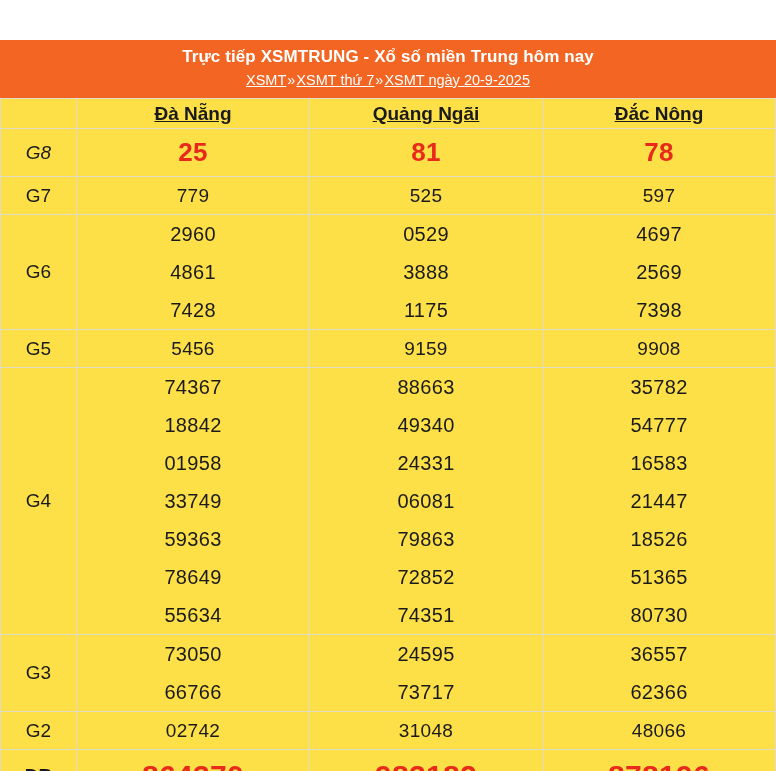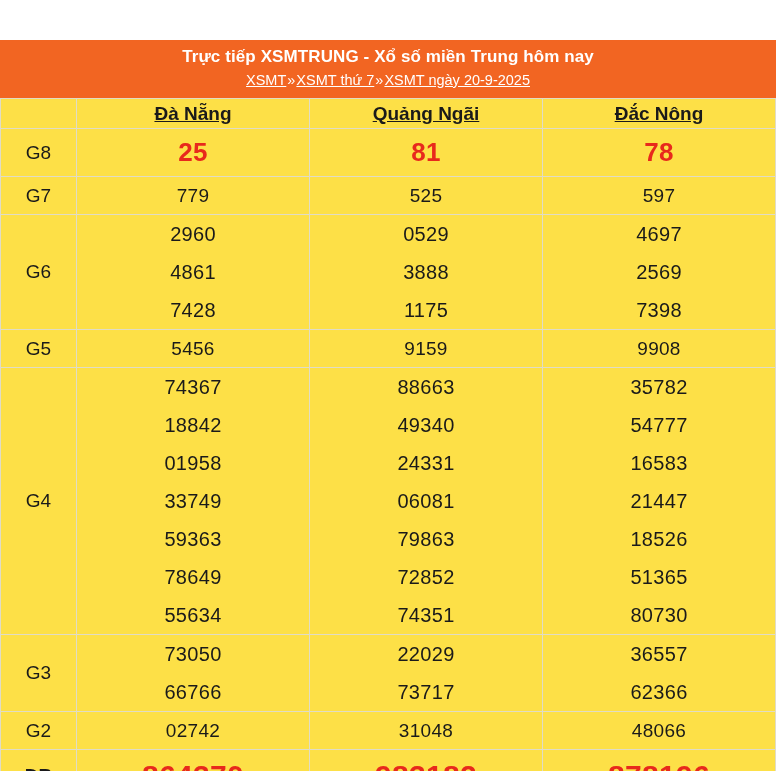--- a/index.html
+++ b/index.html
@@ -73,21 +73,21 @@
     font-weight: normal;
     color: #1a1a1a;
   }
   .row-g8 td.num {
     color: #e8291c;
     font-weight: bold;
     font-size: 26px;
     height: 48px;
     margin-top: 7px;
   }
-  .row-g8 td.label-cell { height: 48px; }
+  .row-g8 td.label-cell { height: 48px; font-style: italic; }
   .row-db td.num {
     color: #e8291c;
     font-weight: bold;
     font-size: 30px;
     height: 52px;
   }
   .row-db td.label-cell {
     height: 52px;
     font-weight: bold;
   }
@@ -218,21 +218,21 @@
         <tr>
           <td class="label-cell">G3</td>
           <td class="num">
             <div class="stack">
               <div>73050</div>
               <div>66766</div>
             </div>
           </td>
           <td class="num">
             <div class="stack">
-              <div>22029</div>
+              <div>24595</div>
               <div>73717</div>
             </div>
           </td>
           <td class="num">
             <div class="stack">
               <div>36557</div>
               <div>62366</div>
             </div>
           </td>
         </tr>

